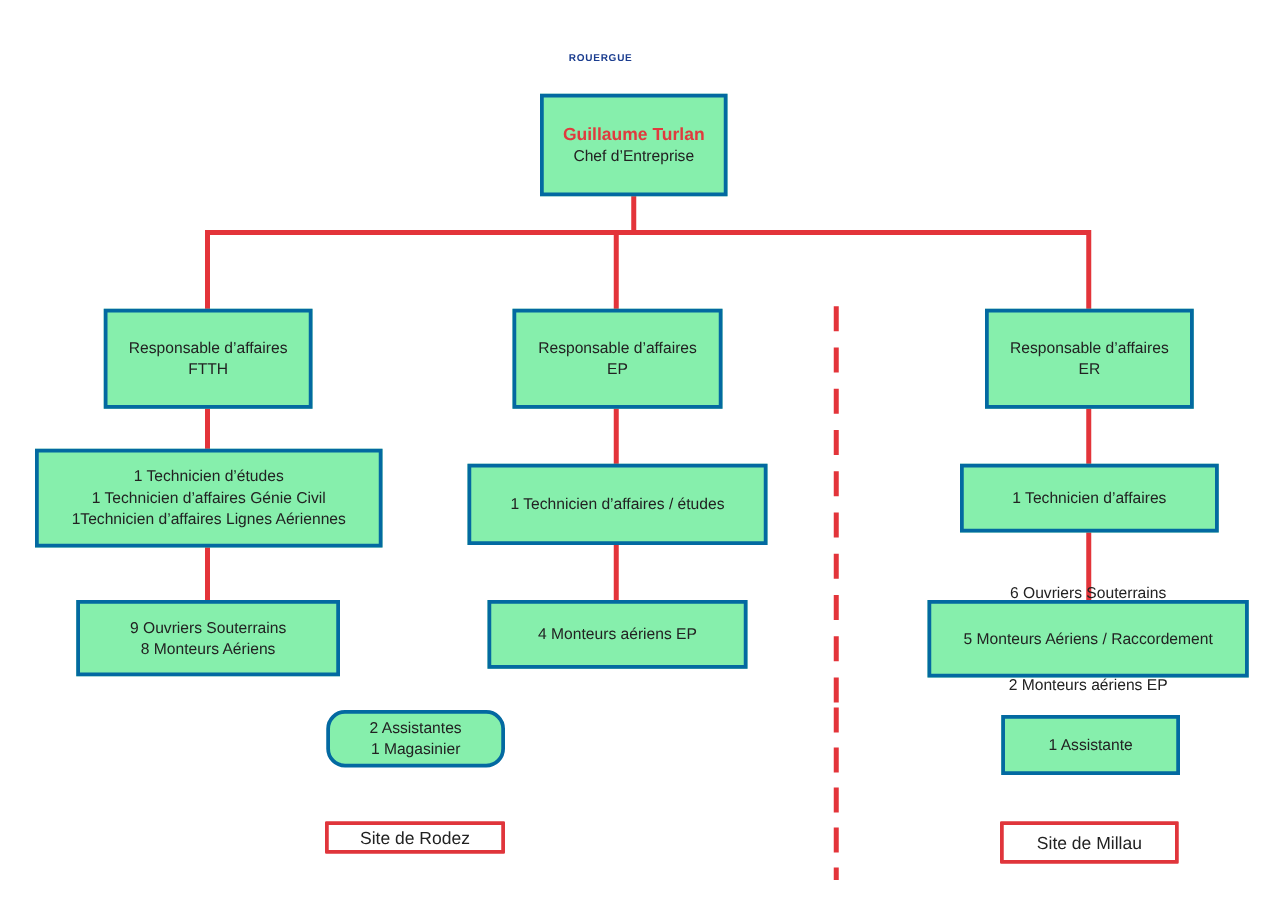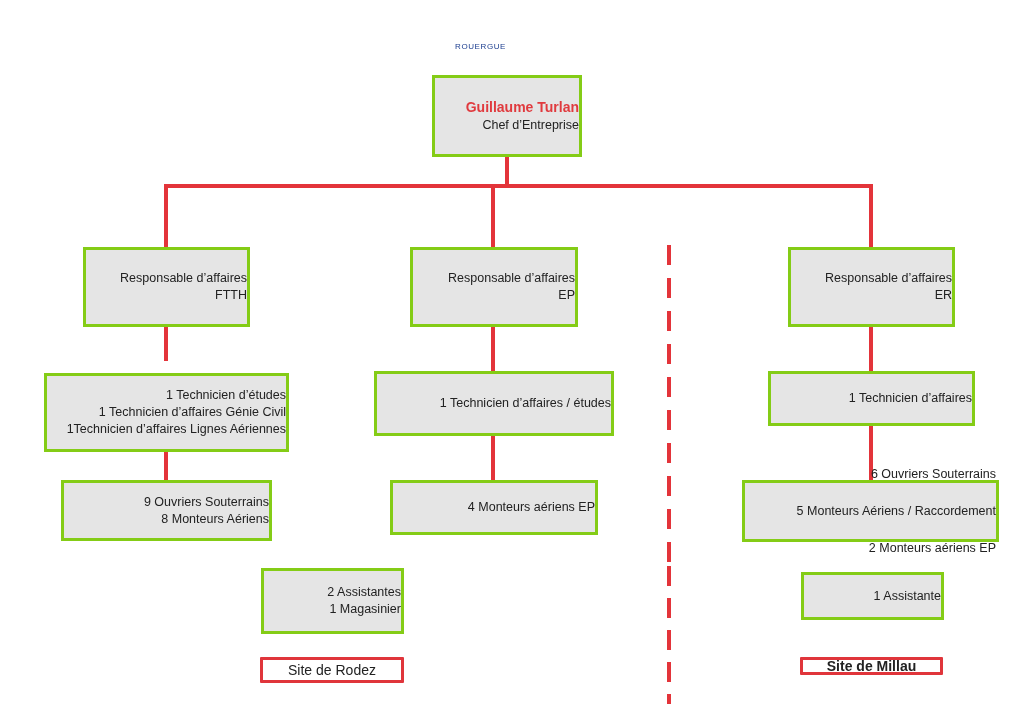--- a/index.html
+++ b/index.html
@@ -4,25 +4,25 @@
 <style>
   html, body { margin: 0; padding: 0; background: #ffffff; }
   body { width: 1024px; height: 722px; position: relative; overflow: hidden;
          font-family: "Liberation Sans", sans-serif; color: #222; }
   .abs { position: absolute; }
   .logo { left: 452px; top: 8px; width: 120px; height: 50px; }
   .logo-mark { position: absolute; left: 0; top: 0; font-family: "DejaVu Sans", sans-serif;
                font-weight: bold; font-style: italic; font-size: 30px; letter-spacing: 1px; line-height: 34px; }
   .logo-s { color: #e52a2e; }
   .logo-del { color: #1b3d8f; }
-  .logo-sub { position: absolute; left: 3px; top: 34px; font-size: 8px; font-weight: normal;
+  .logo-sub { position: absolute; left: 3px; top: 34px; font-size: 8px; font-weight: bold;
               color: #1b3d8f; letter-spacing: 0.6px; }
-  .box { position: absolute; border: 3px solid #84cc16; background: #e5e5e5;
+  .box { position: absolute; border: 3px solid #0369a1; background: #86efac;
          box-sizing: border-box; display: flex; flex-direction: column;
-         justify-content: center; align-items: flex-end; text-align: center;
+         justify-content: center; align-items: center; text-align: center;
          font-size: 12.5px; line-height: 17px; color: #222; }
   .box .red { color: #e03a3e; font-weight: bold; font-size: 14px; line-height: 19px; }
   .site { position: absolute; border: 3px solid #e0353b; border-radius: 1px; background: #fff;
           box-sizing: border-box; display: flex; justify-content: center; align-items: center;
           font-size: 14px; color: #222; }
   .line { position: absolute; background: #e3343a; }
   .dash { position: absolute; left: 667px; width: 4px; height: 20px; background: #e3343a; }
 </style>
 </head>
 <body>
@@ -64,21 +64,21 @@
 
 <div class="box" style="left:432px; top:75px; width:150px; height:82px;">
   <div class="red">Guillaume Turlan</div>
   <div>Chef d’Entreprise</div>
 </div>
 
 <div class="box" style="left:83px; top:247px; width:167px; height:80px;">
   <div>Responsable d’affaires</div>
   <div>FTTH</div>
 </div>
-<div class="box" style="left:28px; top:373px; width:245px; height:79px;margin-left:16px;">
+<div class="box" style="left:28px; top:359px; width:278px; height:79px;">
   <div>1 Technicien d’études</div>
   <div>1 Technicien d’affaires Génie Civil</div>
   <div>1Technicien d’affaires Lignes Aériennes</div>
 </div>
 <div class="box" style="left:61px; top:480px; width:211px; height:61px;">
   <div>9 Ouvriers Souterrains</div>
   <div>8 Monteurs Aériens</div>
 </div>
 
 <div class="box" style="left:410px; top:247px; width:168px; height:80px;">
@@ -98,22 +98,22 @@
 </div>
 <div class="box" style="left:768px; top:371px; width:207px; height:55px;">
   <div>1 Technicien d’affaires</div>
 </div>
 <div class="box" style="left:742px; top:480px; width:257px; height:62px;gap:20px;">
   <div>6 Ouvriers Souterrains</div>
   <div>5 Monteurs Aériens / Raccordement</div>
   <div>2 Monteurs aériens EP</div>
 </div>
 
-<div class="box" style="left:261px; top:568px; width:143px; height:66px;">
+<div class="box" style="left:261px; top:568px; width:143px; height:46px;border-radius:15px;">
   <div>2 Assistantes</div>
   <div>1 Magasinier</div>
 </div>
 <div class="box" style="left:801px; top:572px; width:143px; height:48px;">
   <div>1 Assistante</div>
 </div>
 
 <div class="site" style="left:260px; top:657px; width:144px; height:26px;">Site de Rodez</div>
-<div class="site" style="left:800px; top:657px; width:143px; height:18px;font-weight:bold;">Site de Millau</div>
+<div class="site" style="left:800px; top:657px; width:143px; height:34px;">Site de Millau</div>
 
 </body></html>

